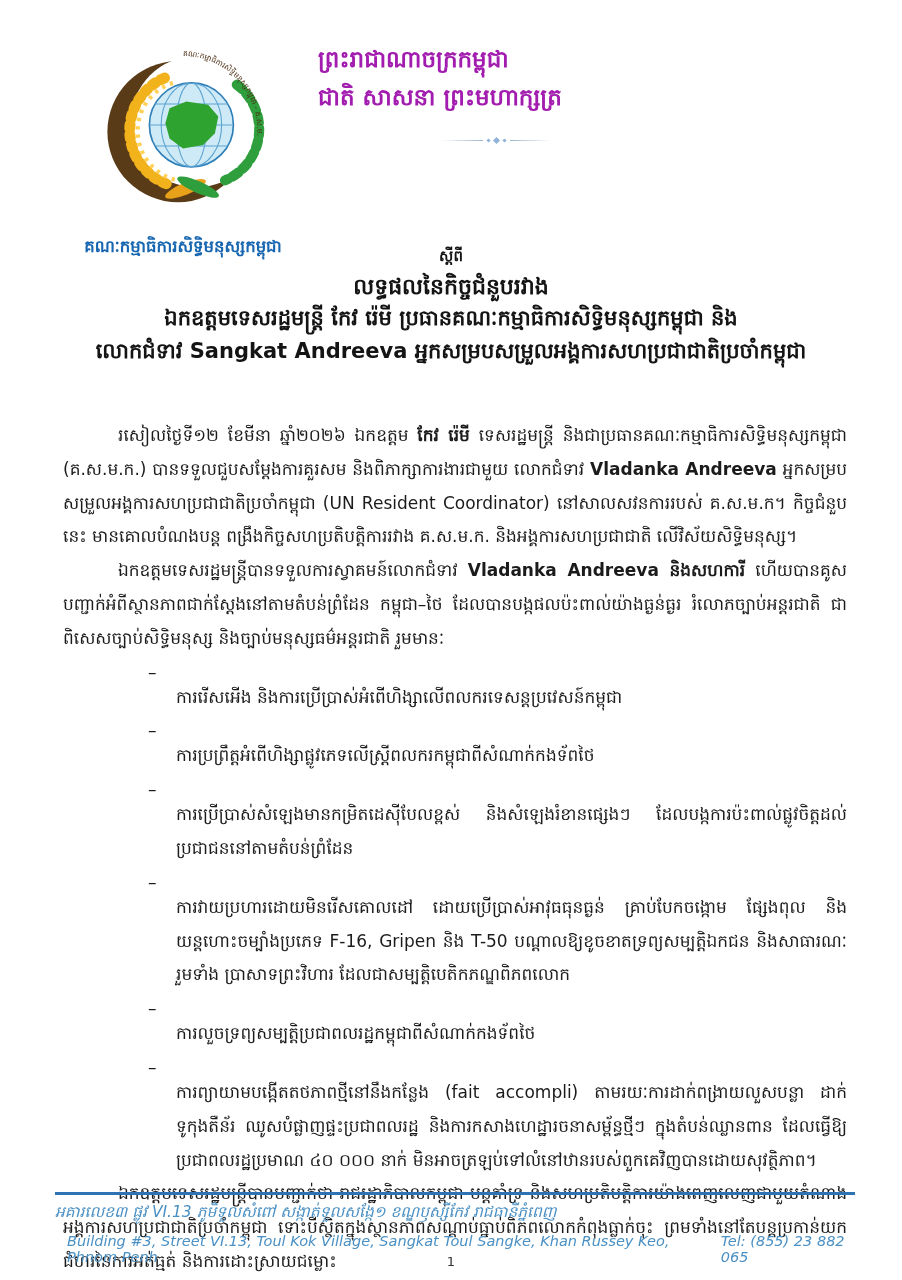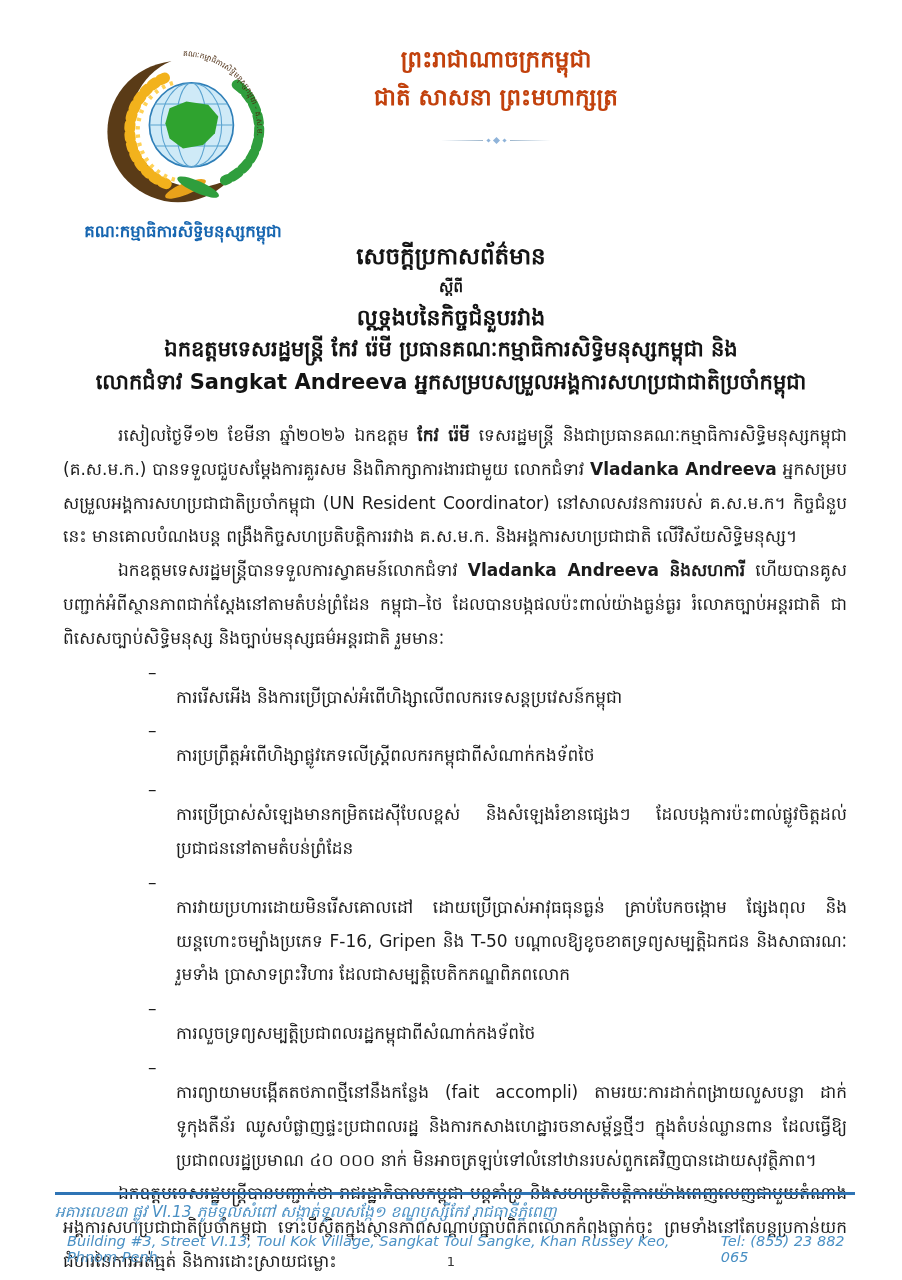--- a/index.html
+++ b/index.html
@@ -8,25 +8,25 @@
     background:#ffffff;overflow:hidden;
     font-family:"DejaVu Sans","Liberation Sans",sans-serif;
     color:#1b1b1b;
   }
   .bold{font-weight:bold;}
 
   
   .logo-block{position:absolute;left:58px;top:44px;width:250px;text-align:center;}
   .emblem{width:168px;height:172px;display:block;margin:0 auto;}
   .logo-caption{
-    margin-top:5px;color:#1565b0;font-weight:bold;font-size:16.5px;
+    margin-top:20px;color:#1565b0;font-weight:bold;font-size:16.5px;
     white-space:nowrap;letter-spacing:0px;
   }
-  .motto{position:absolute;left:318px;top:40px;width:356px;text-align:center;
-    color:#c2410c;font-weight:bold;font-size:23px;line-height:38px;}
+  .motto{position:absolute;left:318px;top:40px;width:356px;
+    color:#a21caf;font-weight:bold;font-size:23px;line-height:38px;}
   .motto-divider{margin:22px auto 0;width:110px;display:flex;align-items:center;justify-content:center;gap:4px;}
   .motto-divider .line{height:1px;flex:1;background:linear-gradient(90deg,transparent,#9db6cc);}
   .motto-divider .line.r{background:linear-gradient(90deg,#9db6cc,transparent);}
   .motto-divider .diamond{width:5px;height:5px;background:#8fb3d9;transform:rotate(45deg);}
   .motto-divider .diamond.small{width:3px;height:3px;}
 
   
   .title-block{position:absolute;top:241px;left:50px;width:802px;text-align:center;
     font-weight:bold;color:#141414;}
   .title-l1{font-size:23px;line-height:31px;}
@@ -102,23 +102,22 @@
     <div class="motto-divider">
       <span class="line"></span>
       <span class="diamond small"></span>
       <span class="diamond"></span>
       <span class="diamond small"></span>
       <span class="line r"></span>
     </div>
   </div>
 
   <div class="title-block">
-    <div class="title-l1">សេចក្តីប្រកាសព័ត៌មាន</div>
     <div class="title-l2">ស្តីពី</div>
-    <div class="title-l3">លទ្ណងបនៃកិច្ចជំនួបរវាង</div>
+    <div class="title-l3">លទ្ធផលនៃកិច្ចជំនួបរវាង</div>
     <div class="title-l4">ឯកឧត្តមទេសរដ្ឋមន្ត្រី កែវ រ៉េមី ប្រធានគណៈកម្មាធិការសិទ្ធិមនុស្សកម្ពុជា និង</div>
     <div class="title-l5">លោកជំទាវ Sangkat Andreeva អ្នកសម្របសម្រួលអង្គការសហប្រជាជាតិប្រចាំកម្ពុជា</div>
   </div>
 
   <div class="body-text">
     <p class="para"><span>រសៀលថ្ងៃទី១២ ខែមីនា ឆ្នាំ២០២៦ ឯកឧត្តម </span><span class="bold">កែវ រ៉េមី</span><span> ទេសរដ្ឋមន្ត្រី និងជាប្រធានគណៈកម្មាធិការសិទ្ធិមនុស្សកម្ពុជា (គ.ស.ម.ក.) បានទទួលជួបសម្តែងការគួរសម និងពិភាក្សាការងារជាមួយ លោកជំទាវ </span><span class="bold">Vladanka Andreeva</span><span> អ្នកសម្របសម្រួលអង្គការសហប្រជាជាតិប្រចាំកម្ពុជា (UN Resident Coordinator) នៅសាលសវនការរបស់ គ.ស.ម.ក។ កិច្ចជំនួបនេះ មានគោលបំណងបន្ត ពង្រឹងកិច្ចសហប្រតិបត្តិការរវាង គ.ស.ម.ក. និងអង្គការសហប្រជាជាតិ លើវិស័យសិទ្ធិមនុស្ស។</span></p>
     <p class="para"><span>ឯកឧត្តមទេសរដ្ឋមន្ត្រីបានទទួលការស្វាគមន៍លោកជំទាវ </span><span class="bold">Vladanka Andreeva និងសហការី</span><span> ហើយបានគូសបញ្ជាក់អំពីស្ថានភាពជាក់ស្តែងនៅតាមតំបន់ព្រំដែន កម្ពុជា–ថៃ ដែលបានបង្កផលប៉ះពាល់យ៉ាងធ្ងន់ធ្ងរ រំលោភច្បាប់អន្តរជាតិ ជាពិសេសច្បាប់សិទ្ធិមនុស្ស និងច្បាប់មនុស្សធម៌អន្តរជាតិ រួមមានៈ</span></p>
 
     <div class="bullet-row">
       <span class="bullet-dash">–</span>

